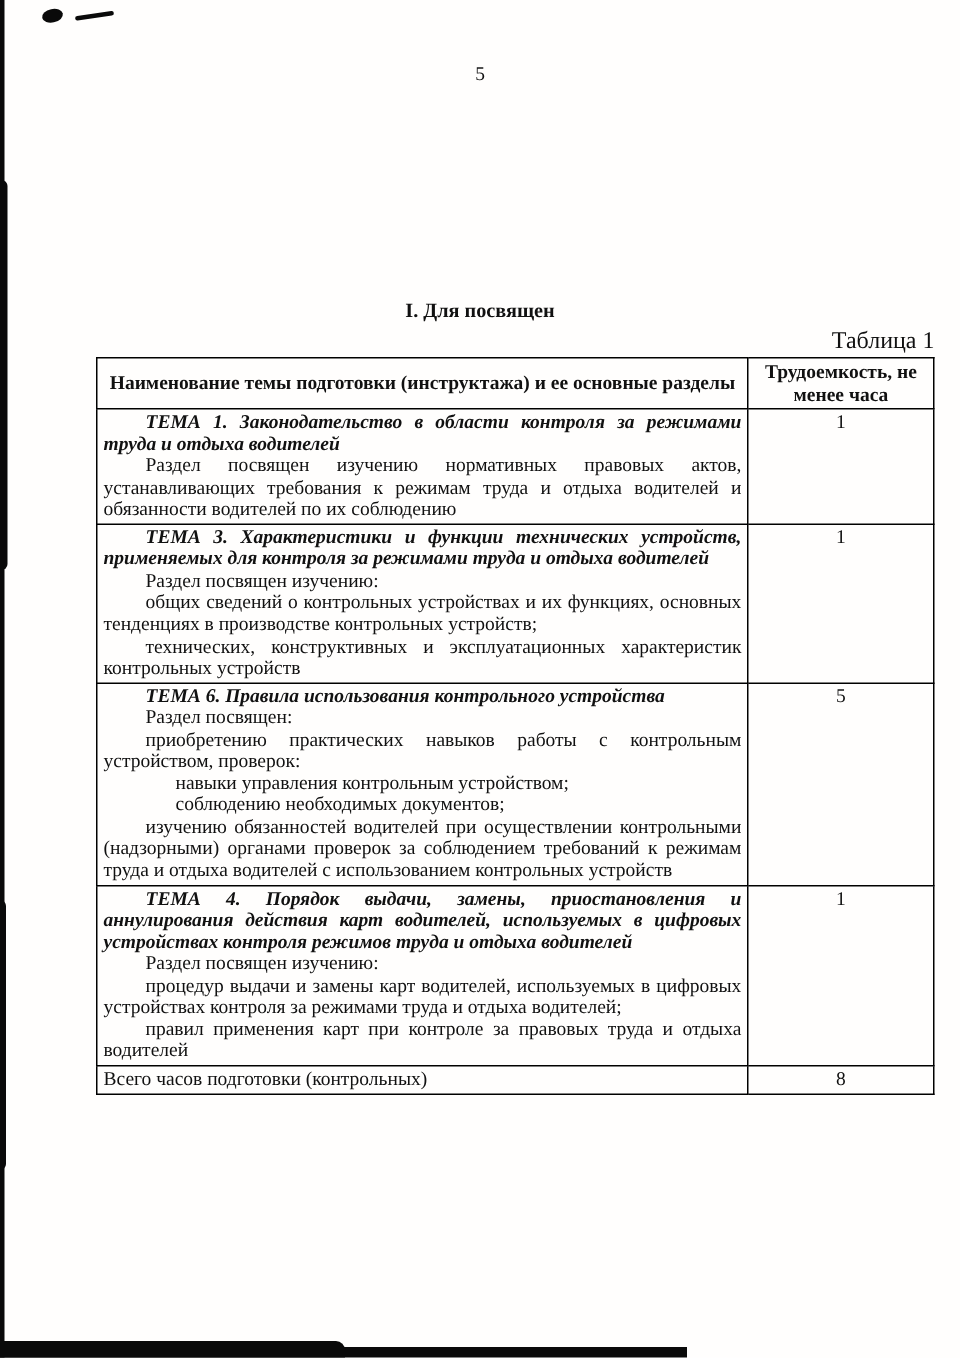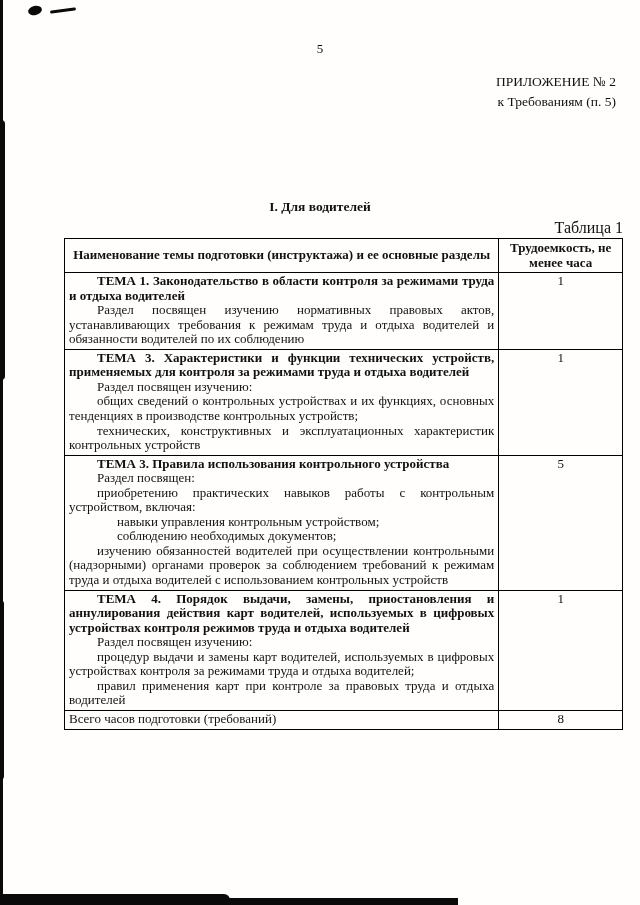--- a/index.html
+++ b/index.html
@@ -58,21 +58,21 @@
   }
   .doc-table th {
     font-weight: bold;
     text-align: center;
     vertical-align: middle;
     padding: 2px 4px;
   }
   th.topic-col { width: 386px; }
   th.hours-col { width: 110px; }
   .tema-title {
-    font-weight: bold; 
+    font-weight: bold; font-style: italic;
     text-indent: 28px; text-align: justify;
   }
   .para { text-align: justify; text-indent: 28px; }
   .para.indent2 { text-indent: 48px; }
   .total-label { text-indent: 0; text-align: left; }
   td.hours-cell { text-align: center; vertical-align: top; }
 </style>
 </head>
 <body>
 
@@ -81,27 +81,23 @@
   <div class="artifact art-left-edge"></div>
   <div class="artifact art-left-bump1"></div>
   <div class="artifact art-left-bump2"></div>
   <div class="artifact art-topleft-blob"></div>
   <div class="artifact art-topleft-line"></div>
   <div class="artifact art-bottom-band"></div>
   <div class="artifact art-bottom-thick"></div>
 
   <div class="page-number">5</div>
 
-  <div class="appendix">
-    <div>ПРИЛОЖЕНИЕ № 2</div>
-    <div>к Требованиям (п. 5)</div>
-  </div>
 
 
-  <div class="section-heading">I. Для водителей</div>
+  <div class="section-heading">I. Для посвящен</div>
 
   <div class="table-caption">Таблица 1</div>
 
   <table class="doc-table">
     <thead>
       <tr>
         <th class="topic-col">Наименование темы подготовки (инструктажа) и ее основные разделы</th>
         <th class="hours-col">Трудоемкость, не менее часа</th>
       </tr>
     </thead>
@@ -117,40 +113,40 @@
           <td class="topic-cell">
             <div class="tema-title">ТЕМА 3. Характеристики и функции технических устройств, применяемых для контроля за режимами труда и отдыха водителей</div>
             <div class="para indent1">Раздел посвящен изучению:</div>
             <div class="para indent1">общих сведений о контрольных устройствах и их функциях, основных тенденциях в производстве контрольных устройств;</div>
             <div class="para indent1">технических, конструктивных и эксплуатационных характеристик контрольных устройств</div>
           </td>
           <td class="hours-cell">1</td>
         </tr>
         <tr>
           <td class="topic-cell">
-            <div class="tema-title">ТЕМА 3. Правила использования контрольного устройства</div>
+            <div class="tema-title">ТЕМА 6. Правила использования контрольного устройства</div>
             <div class="para indent1">Раздел посвящен:</div>
-            <div class="para indent1">приобретению практических навыков работы с контрольным устройством, включая:</div>
+            <div class="para indent1">приобретению практических навыков работы с контрольным устройством, проверок:</div>
             <div class="para indent2">навыки управления контрольным устройством;</div>
             <div class="para indent2">соблюдению необходимых документов;</div>
             <div class="para indent1">изучению обязанностей водителей при осуществлении контрольными (надзорными) органами проверок за соблюдением требований к режимам труда и отдыха водителей с использованием контрольных устройств</div>
           </td>
           <td class="hours-cell">5</td>
         </tr>
         <tr>
           <td class="topic-cell">
             <div class="tema-title">ТЕМА 4. Порядок выдачи, замены, приостановления и аннулирования действия карт водителей, используемых в цифровых устройствах контроля режимов труда и отдыха водителей</div>
             <div class="para indent1">Раздел посвящен изучению:</div>
             <div class="para indent1">процедур выдачи и замены карт водителей, используемых в цифровых устройствах контроля за режимами труда и отдыха водителей;</div>
             <div class="para indent1">правил применения карт при контроле за правовых труда и отдыха водителей</div>
           </td>
           <td class="hours-cell">1</td>
         </tr>
         <tr>
           <td class="topic-cell">
-            <div class="total-label">Всего часов подготовки (требований)</div>
+            <div class="total-label">Всего часов подготовки (контрольных)</div>
           </td>
           <td class="hours-cell">8</td>
         </tr>
       </tbody>
   </table>
 
 </div>
 
 </body></html>

